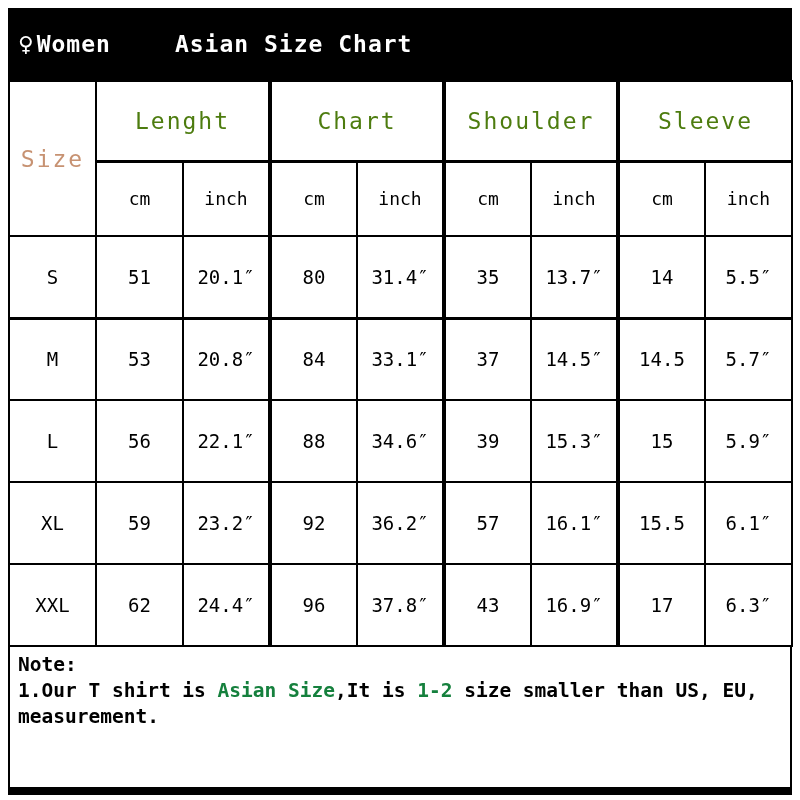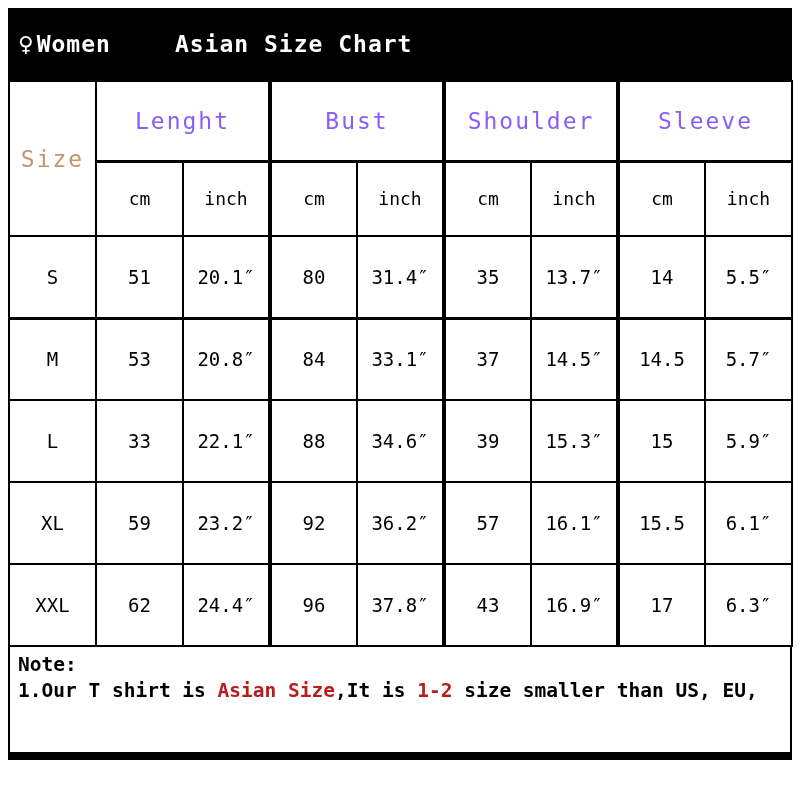--- a/index.html
+++ b/index.html
@@ -38,52 +38,52 @@
     border-collapse: collapse;
     table-layout: fixed;
     text-align: center;
   }
   .size-table th, .size-table td {
     border: 2px solid #000;
     font-weight: normal;
     padding: 0;
   }
   .size-table .group-hdr {
-    color: #8b5cf6;
+    color: #4d7c0f;
     font-size: 23px;
     letter-spacing: 2px;
     height: 80px;
     border-bottom-width: 3px;
   }
   .size-table .size-hdr {
     color: #C79272;
     font-size: 23px;
     letter-spacing: 2px;
     text-align: center;
   }
   .size-table .unit-hdr { font-size: 18px; height: 75px; border-radius: 6px; }
   .size-table td, .size-table .row-size { font-size: 19px; }
   .size-table .grp-sep { border-left-width: 4px; }
   .size-table tr.thick-bottom th,
   .size-table tr.thick-bottom td { border-bottom-width: 3px; }
   .size-table tr.data-row { height: 82px; }
 
   
   .note-box {
-    width: 784px; height: 105px;
+    width: 784px; height: 140px;
     border-left: 2px solid #000;
     border-right: 2px solid #000;
     padding: 5px 14px 0 8px;
     font-size: 19.5px;
     font-weight: bold;
     line-height: 26px;
     overflow: hidden;
   }
   .note-line { white-space: pre; }
-  .accent { color: #b91c1c; }
+  .accent { color: #15803d; }
 
   
   .bottom-bar {
     width: 784px; height: 8px;
     background: #000000;
   }
 </style>
 </head>
 <body>
 
@@ -103,21 +103,21 @@
         <col style="width:87px">
         <col style="width:87px">
       <col style="width:87px">
         <col style="width:87px">
         <col style="width:87px">
     </colgroup>
     <tbody>
         <tr>
       <th class="size-hdr" rowspan="2">Size</th>
       <th class="group-hdr" colspan="2">Lenght</th>
-      <th class="group-hdr grp-sep" colspan="2">Bust</th>
+      <th class="group-hdr grp-sep" colspan="2">Chart</th>
       <th class="group-hdr grp-sep" colspan="2">Shoulder</th>
       <th class="group-hdr grp-sep" colspan="2">Sleeve</th>
     </tr>
     <tr>
       <th class="unit-hdr">cm</th>
       <th class="unit-hdr">inch</th>
       <th class="unit-hdr grp-sep">cm</th>
       <th class="unit-hdr">inch</th>
       <th class="unit-hdr grp-sep">cm</th>
       <th class="unit-hdr">inch</th>
@@ -141,21 +141,21 @@
       <td>20.8″</td>
       <td class="grp-sep">84</td>
       <td>33.1″</td>
       <td class="grp-sep">37</td>
       <td>14.5″</td>
       <td class="grp-sep">14.5</td>
       <td>5.7″</td>
     </tr>
     <tr class="data-row">
       <th class="row-size">L</th>
-      <td>33</td>
+      <td>56</td>
       <td>22.1″</td>
       <td class="grp-sep">88</td>
       <td>34.6″</td>
       <td class="grp-sep">39</td>
       <td>15.3″</td>
       <td class="grp-sep">15</td>
       <td>5.9″</td>
     </tr>
     <tr class="data-row">
       <th class="row-size">XL</th>
@@ -178,17 +178,18 @@
       <td>16.9″</td>
       <td class="grp-sep">17</td>
       <td>6.3″</td>
     </tr>
   </tbody>
     </table>
 
   <div class="note-box">
     <div class="note-line">Note:</div>
     <div class="note-line"><span>1.Our T shirt is </span><span class="accent">Asian Size</span><span>,It is </span><span class="accent">1-2</span><span> size smaller than US, EU,</span></div>
+    <div class="note-line">measurement.</div>
   </div>
 
   <div class="bottom-bar"></div>
 
 </div>
 
 </body></html>

